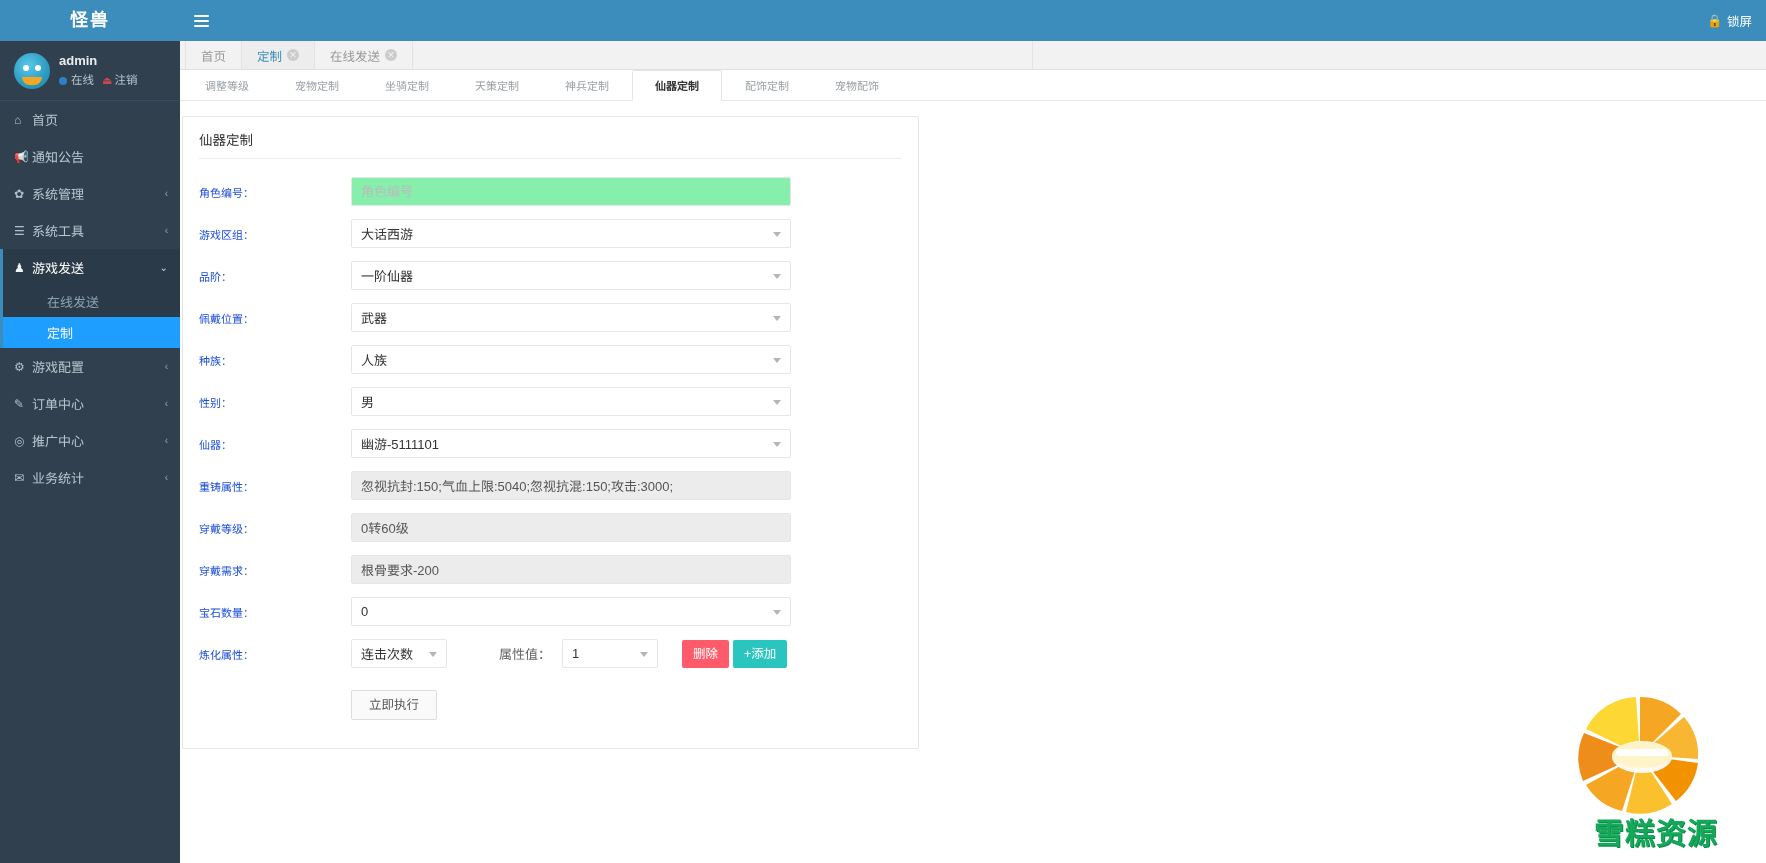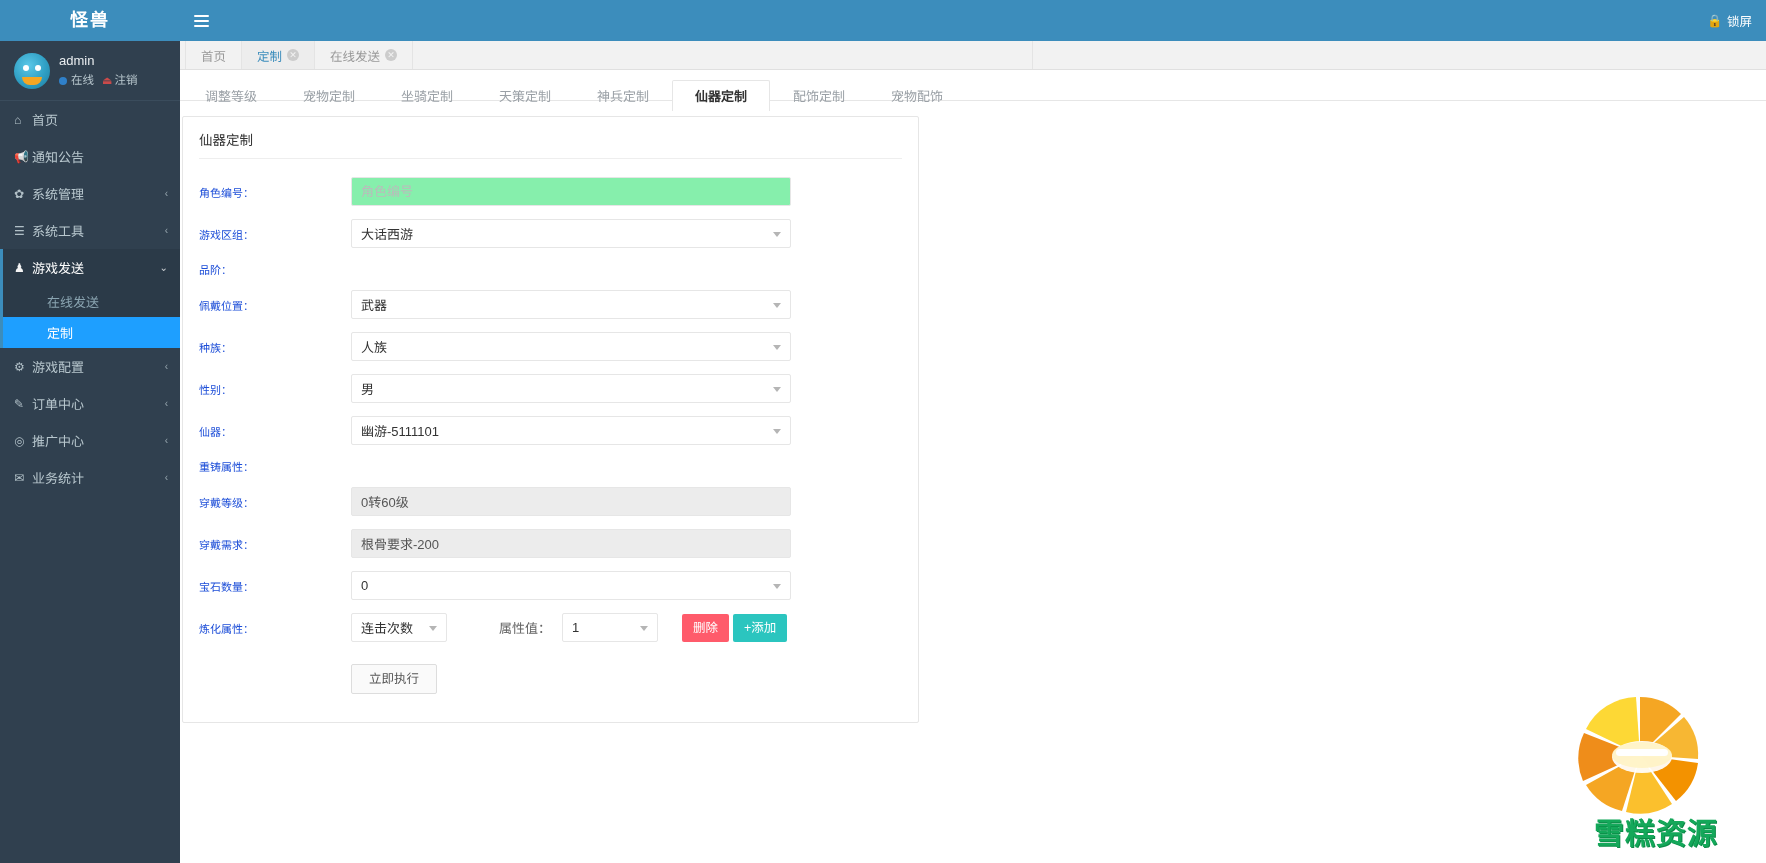--- a/index.html
+++ b/index.html
@@ -54,21 +54,21 @@
     box-shadow: 12px 0 0 #fff;
   }
   .avatar::after {
     content: "";
     position: absolute; left: 8px; bottom: 4px;
     width: 20px; height: 8px;
     background: #f5a623;
     border-radius: 0 0 10px 10px;
   }
   .user-info { margin-left: 9px; line-height: 1.35; }
-  .user-name { color: #e9edf0; font-size: 13px; font-weight: 400; }
+  .user-name { color: #e9edf0; font-size: 13px; font-weight: 700; }
   .user-meta { margin-top: 3px; font-size: 11.5px; color: #b8c7ce; display: flex; align-items: center; gap: 2px; }
   .dot-online {
     display: inline-block; width: 8px; height: 8px; border-radius: 50%;
     background: #2f80c9; margin-right: 2px;
   }
   .user-meta a { color: #b8c7ce; text-decoration: none; }
   .logout-icon { color: #c94a4a; font-size: 11px; margin-left: 6px; }
 
   .menu { list-style: none; margin: 0; padding: 0; }
   .menu-item {
@@ -169,27 +169,27 @@
   .subtabs {
     display: flex; align-items: flex-end;
     height: 31px;
     padding-left: 22px;
     border-bottom: 1px solid #e6e6e6;
     background: #fff;
   }
   .subtab {
     padding: 0 22px;
     height: 31px; line-height: 31px;
-    font-size: 13px;
+    font-size: 11px;
     color: #9aa0a6;
     border: 1px solid transparent;
     border-bottom: none;
     cursor: pointer;
     position: relative;
-    top: 11px;
+    top: 1px;
   }
   .subtab.active {
     color: #333;
     font-weight: 600;
     background: #fff;
     border-color: #e6e6e6;
     border-radius: 2px 2px 0 0;
   }
 
   .panel {
@@ -450,20 +450,26 @@
           <div class="form-field">
             <div class="sel">
               <span>大话西游</span>
               <i class="caret"></i>
             </div>
           </div>
         </div>
 
         <div class="form-row">
           <div class="form-label">品阶：</div>
+          <div class="form-field">
+            <div class="sel">
+              <span>一阶仙器</span>
+              <i class="caret"></i>
+            </div>
+          </div>
         </div>
 
         <div class="form-row">
           <div class="form-label">佩戴位置：</div>
           <div class="form-field">
             <div class="sel">
               <span>武器</span>
               <i class="caret"></i>
             </div>
           </div>
@@ -494,20 +500,23 @@
           <div class="form-field">
             <div class="sel">
               <span>幽游-5111101</span>
               <i class="caret"></i>
             </div>
           </div>
         </div>
 
         <div class="form-row">
           <div class="form-label">重铸属性：</div>
+          <div class="form-field">
+            <input class="inp readonly" type="text" readonly="" value="忽视抗封:150;气血上限:5040;忽视抗混:150;攻击:3000;" style="">
+          </div>
         </div>
 
         <div class="form-row">
           <div class="form-label">穿戴等级：</div>
           <div class="form-field">
             <input class="inp readonly" type="text" readonly="" value="0转60级" style="">
           </div>
         </div>
 
         <div class="form-row">

